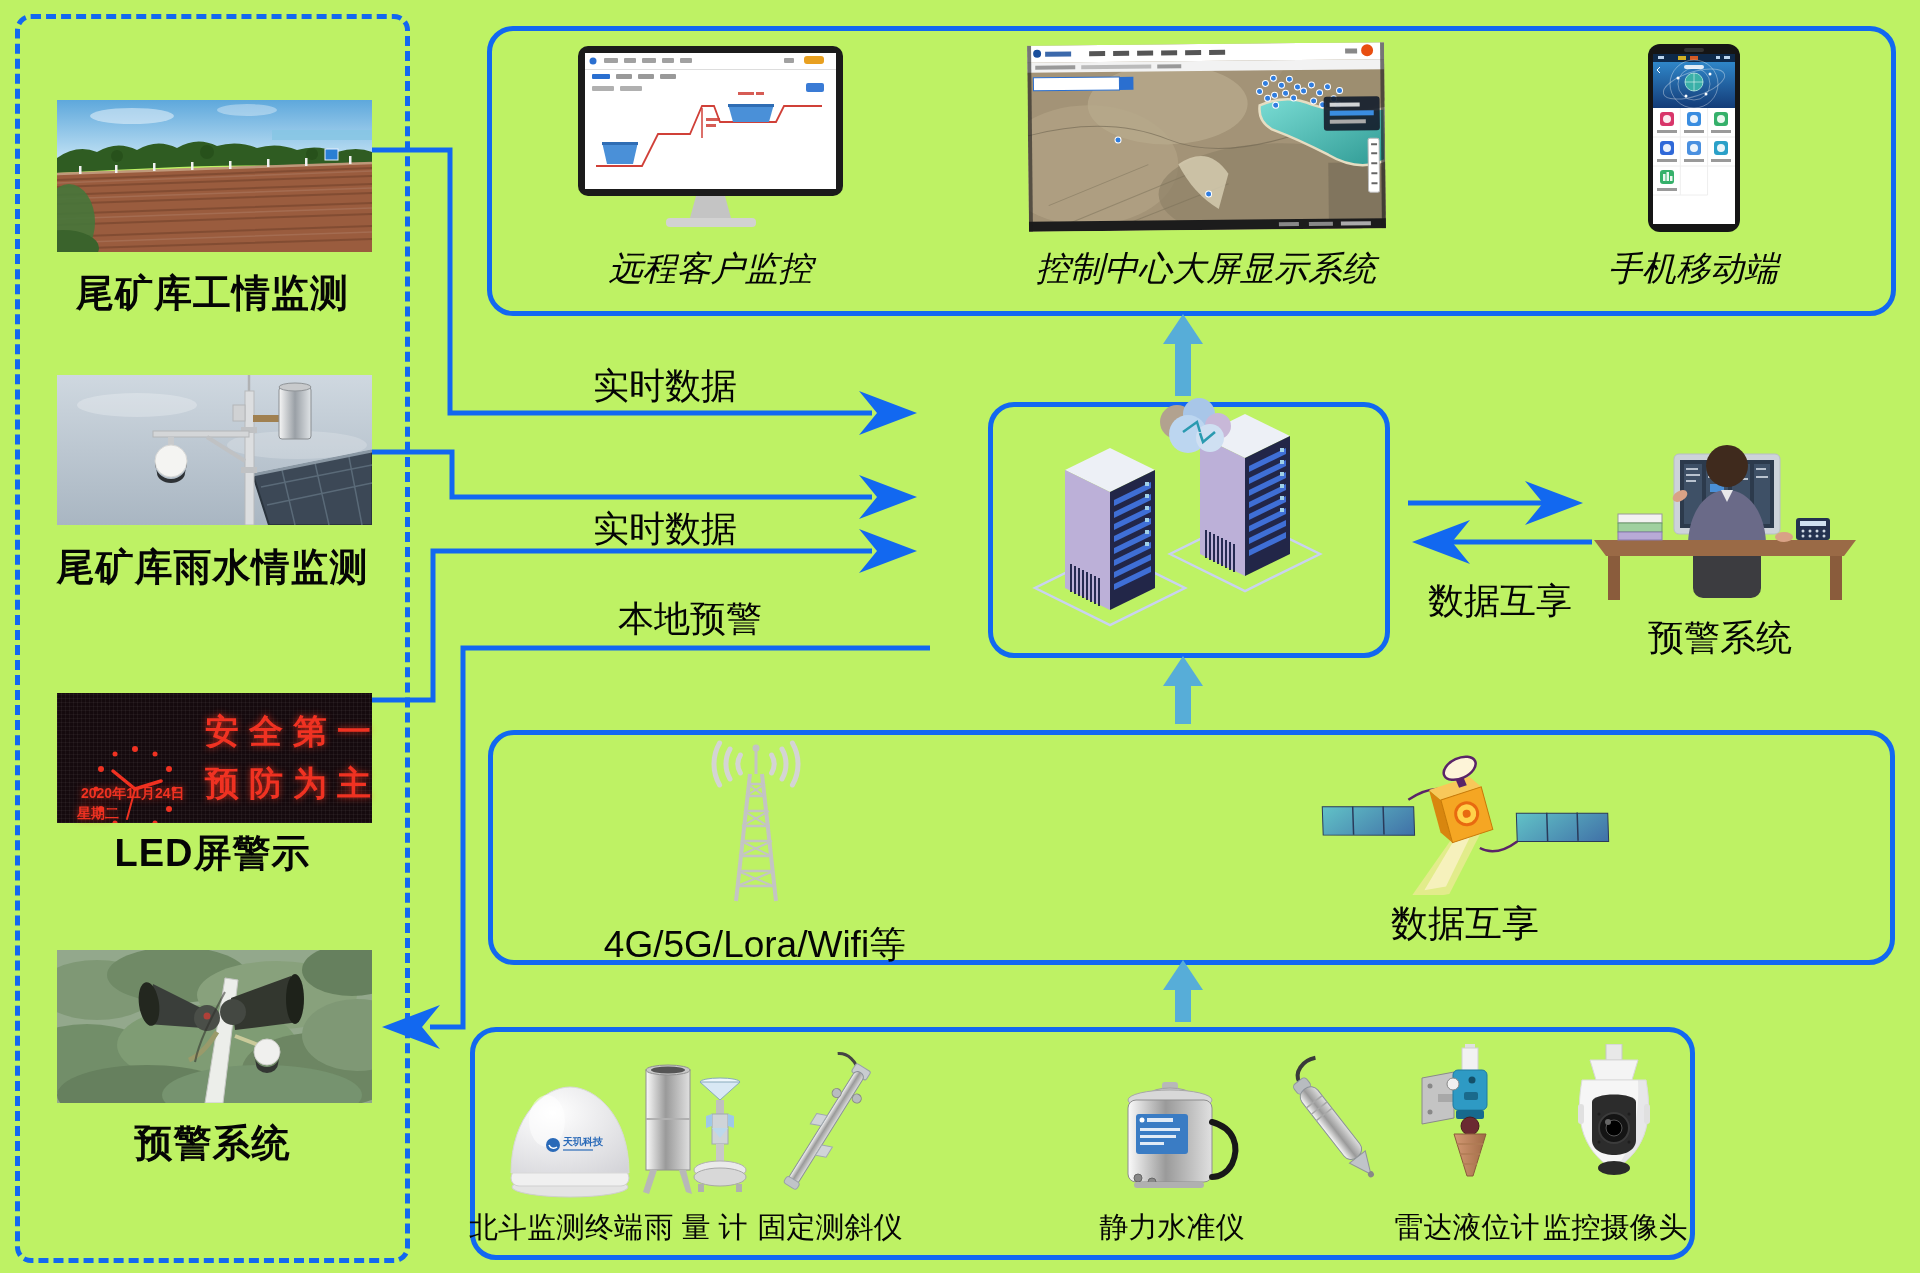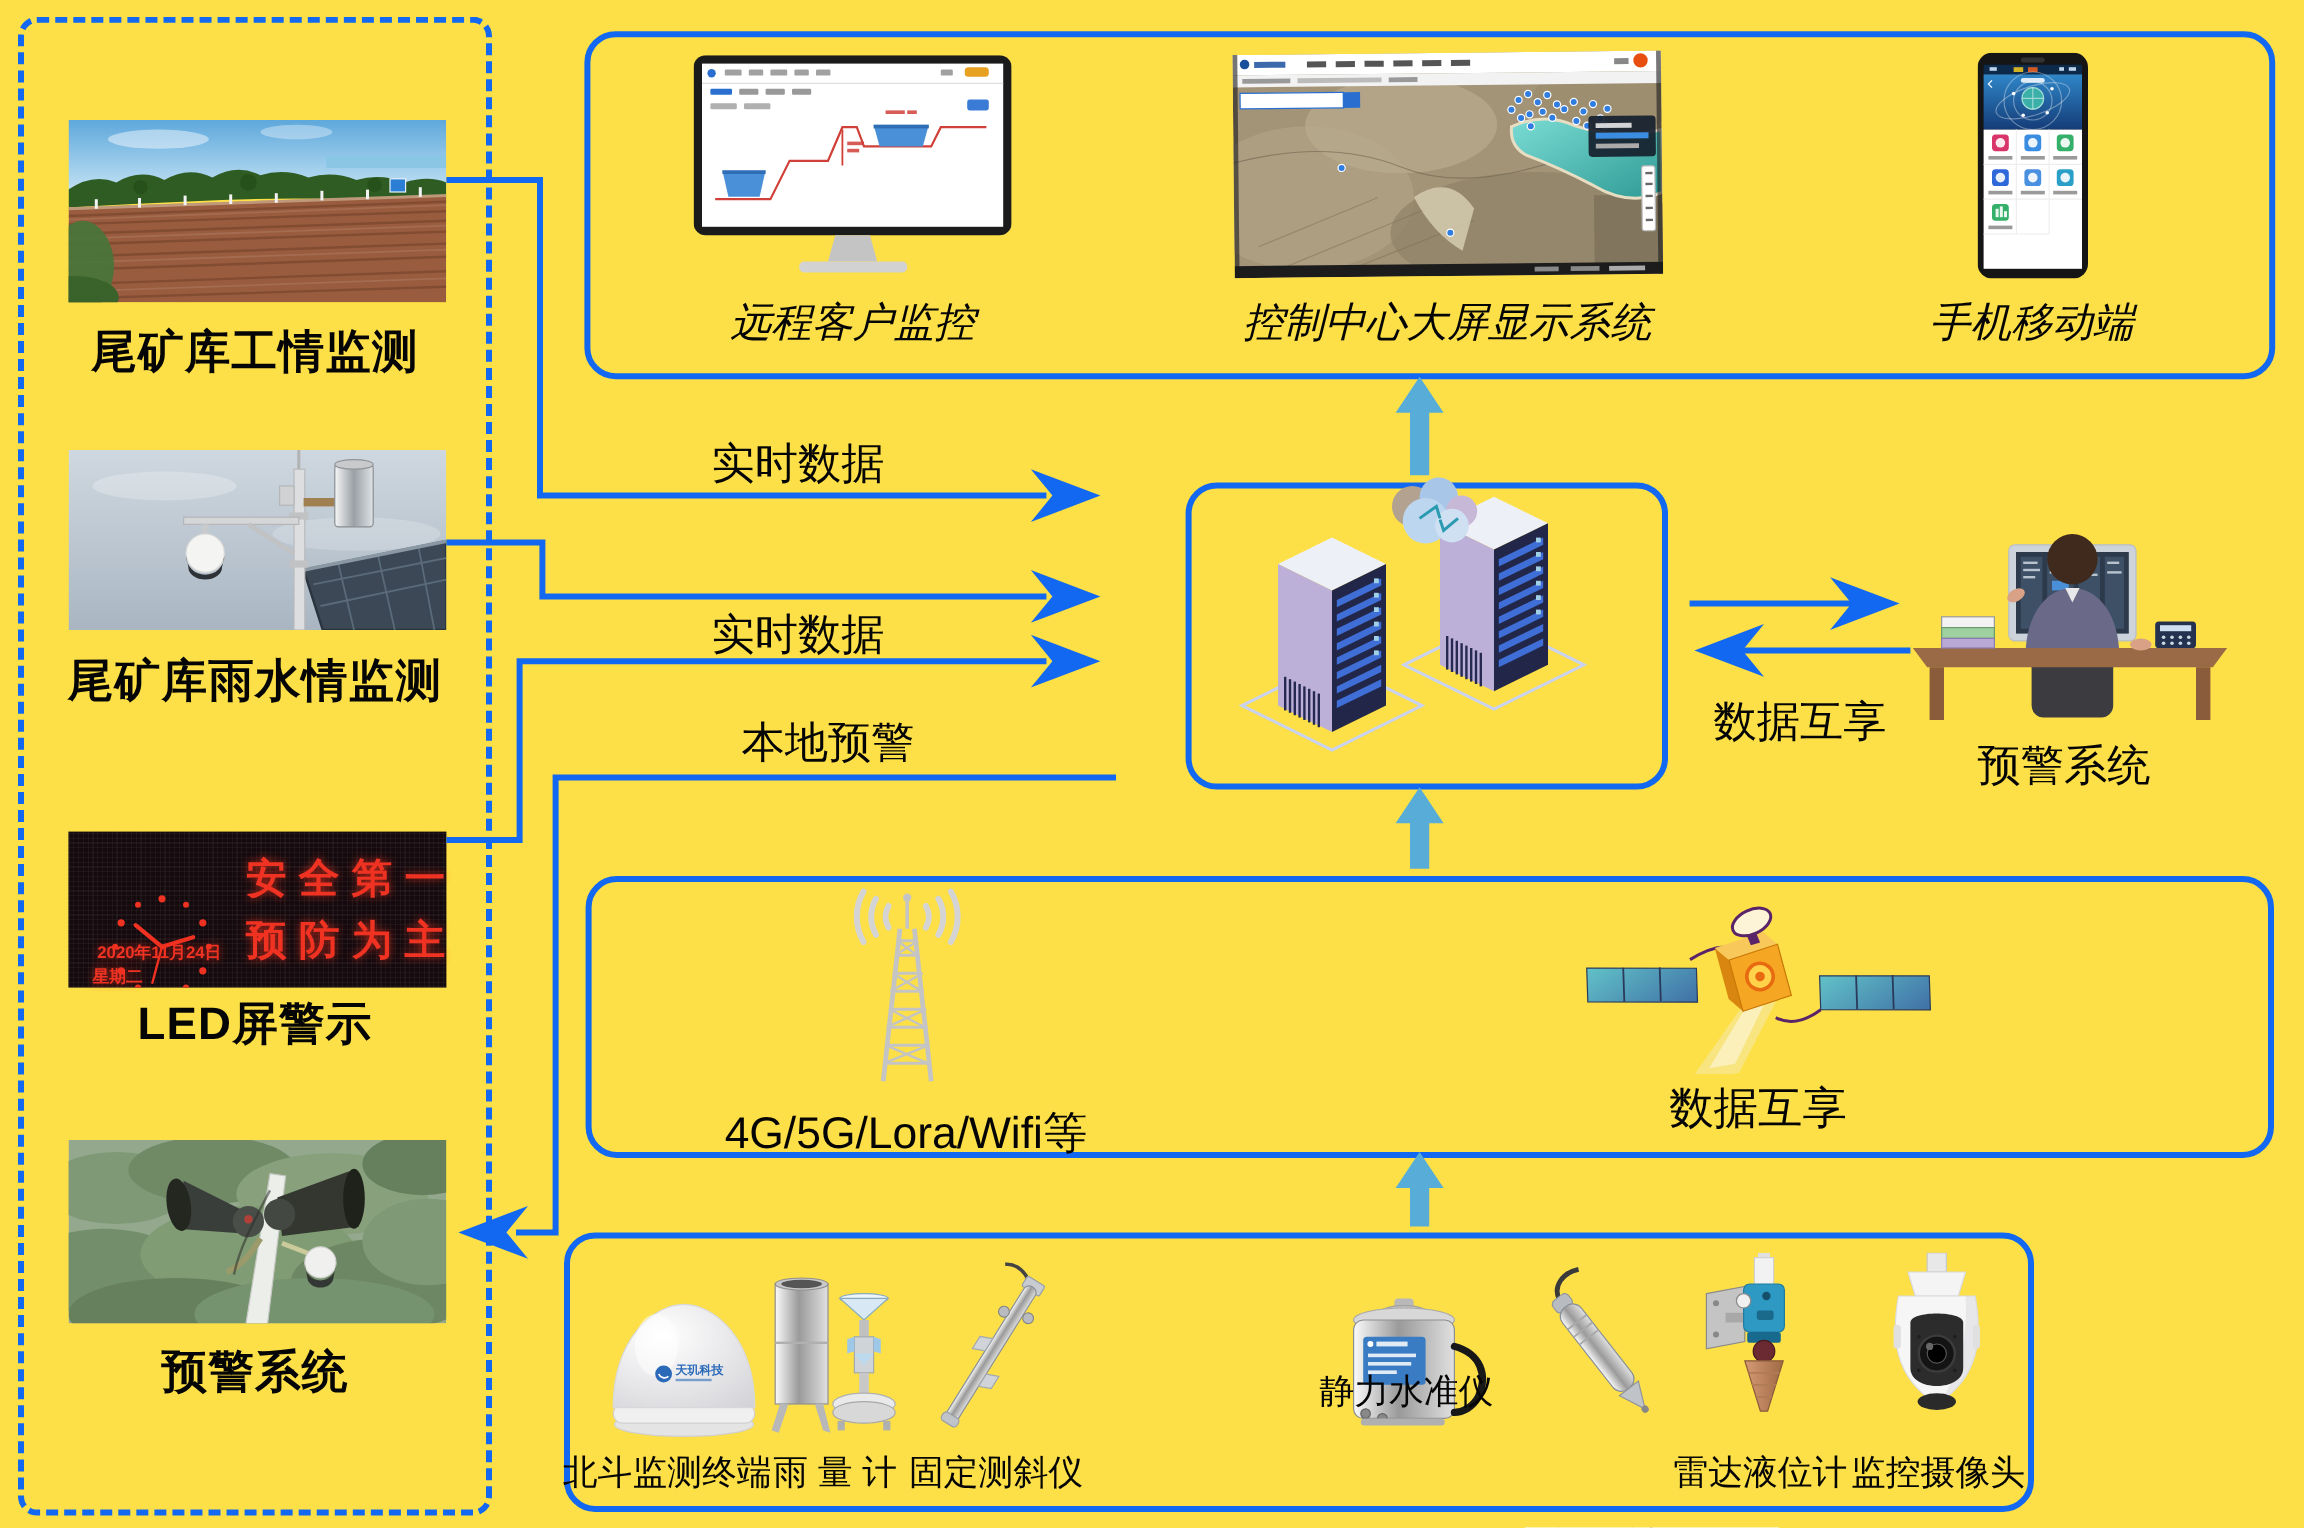--- a/index.html
+++ b/index.html
@@ -1,16 +1,16 @@
 <!DOCTYPE html>
 <html style="--accent: #1268F0; --flow-arrow: #57ADD8; --led-red: #F03222; --led-background: #150A0E;"><head>
 <meta charset="utf-8">
 <style>
   html,body{margin:0;padding:0;background:#fff;}
-  .canvas{position:relative;width:1920px;height:1273px;background:#fde047;overflow:hidden;
+  .canvas{position:relative;width:1920px;height:1273px;background:#bef264;overflow:hidden;
           font-family:"Liberation Sans","DejaVu Sans",sans-serif;color:#000;}
   .abs{position:absolute;}
   .blue-box{position:absolute;border:5px solid var(--accent);border-radius:26px;background:#fff0;}
   .dashed-box{position:absolute;border:5px dashed var(--accent);border-radius:16px;}
   .label{position:absolute;text-align:center;white-space:nowrap;color:#050505;}
   .big-label{font-weight:bold;font-size:38px;letter-spacing:1px;}
   .dev-label{font-size:34px;font-style:italic;}
   .flow-label{font-size:36px;}
   .comm-label{font-size:37px;}
   .sensor-label{font-size:29px;}
@@ -584,21 +584,21 @@
       <rect x="47" y="48" width="26" height="4"></rect>
         <rect x="40" y="58" width="40" height="3"></rect>
       <rect x="40" y="65" width="36" height="3"></rect>
         <rect x="40" y="72" width="24" height="3"></rect>
     </g>
     <circle cx="38" cy="108" r="4" fill="#888" stroke="#666"></circle>
     <circle cx="52" cy="112" r="4" fill="#888" stroke="#666"></circle>
     <path d="M112,52 C134,58 140,76 132,94 C127,103 119,107 112,107" stroke="#181818" stroke-width="6" fill="none" stroke-linecap="round"></path>
     <rect x="34" y="112" width="70" height="6" rx="3" fill="#b0b0b0"></rect>
   </svg>
-  <div class="label sensor-label" style="left:1082px;top:1140px;width:180px;">静力水准仪</div>
+  <div class="label sensor-label" style="left:1082px;top:1208px;width:180px;">静力水准仪</div>
 
   <svg class="abs" style="left:1272px;top:1053px;" width="125" height="150">
     <g transform="rotate(-38 62 74)">
       <path d="M62,18 C64,6 78,2 90,8" stroke="#3a3a3a" stroke-width="4" fill="none"></path>
       <rect x="54" y="16" width="16" height="12" rx="4" fill="#b8bcc0" stroke="#90989e"></rect>
       <rect x="52" y="26" width="20" height="86" rx="9" fill="url(#cyl)" stroke="#8a9098"></rect>
       <path d="M52,42 H72 M52,50 H72 M52,58 H72" stroke="#a8a8a8" stroke-width="1.5"></path>
       <polygon points="52,112 72,112 62,134" fill="#c0c4c8" stroke="#909498"></polygon>
       <circle cx="62" cy="134" r="3" fill="#888"></circle>
     </g>

